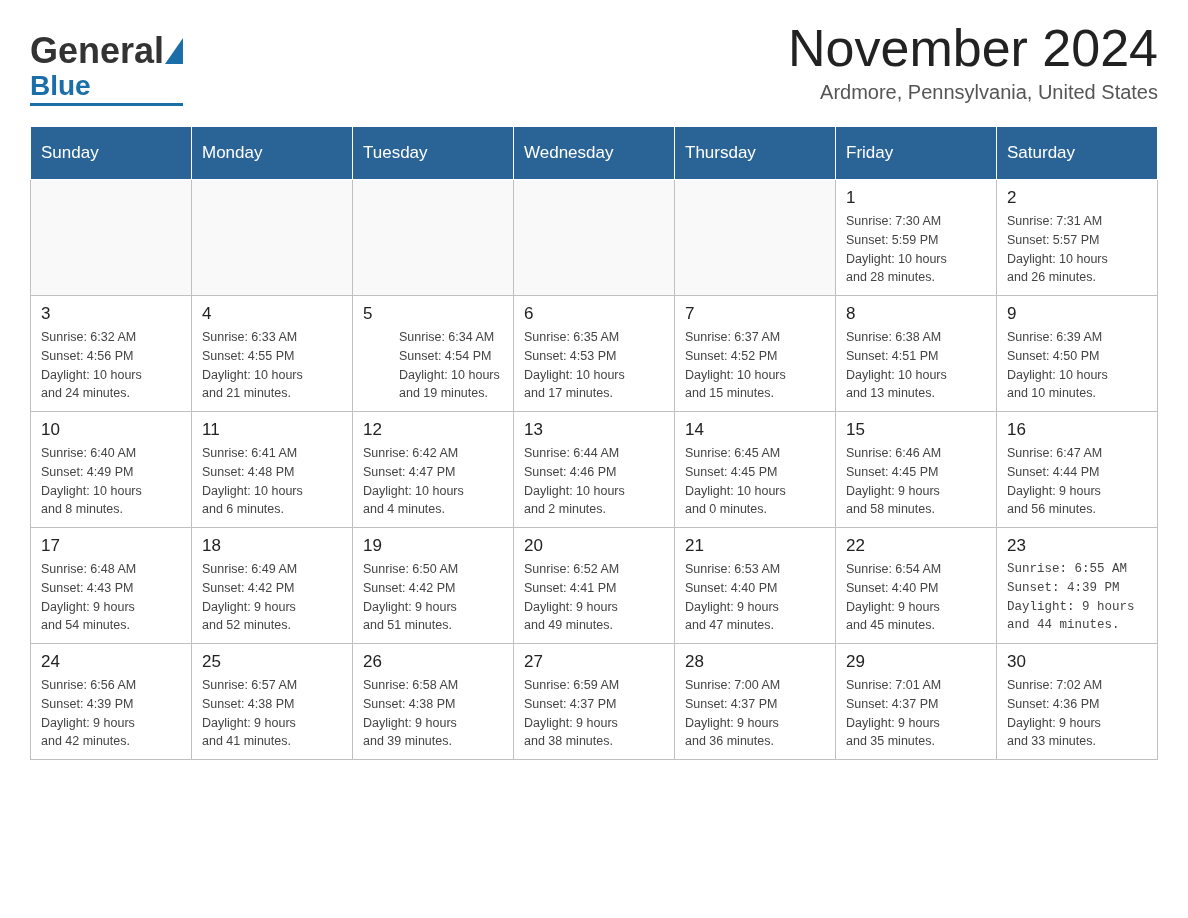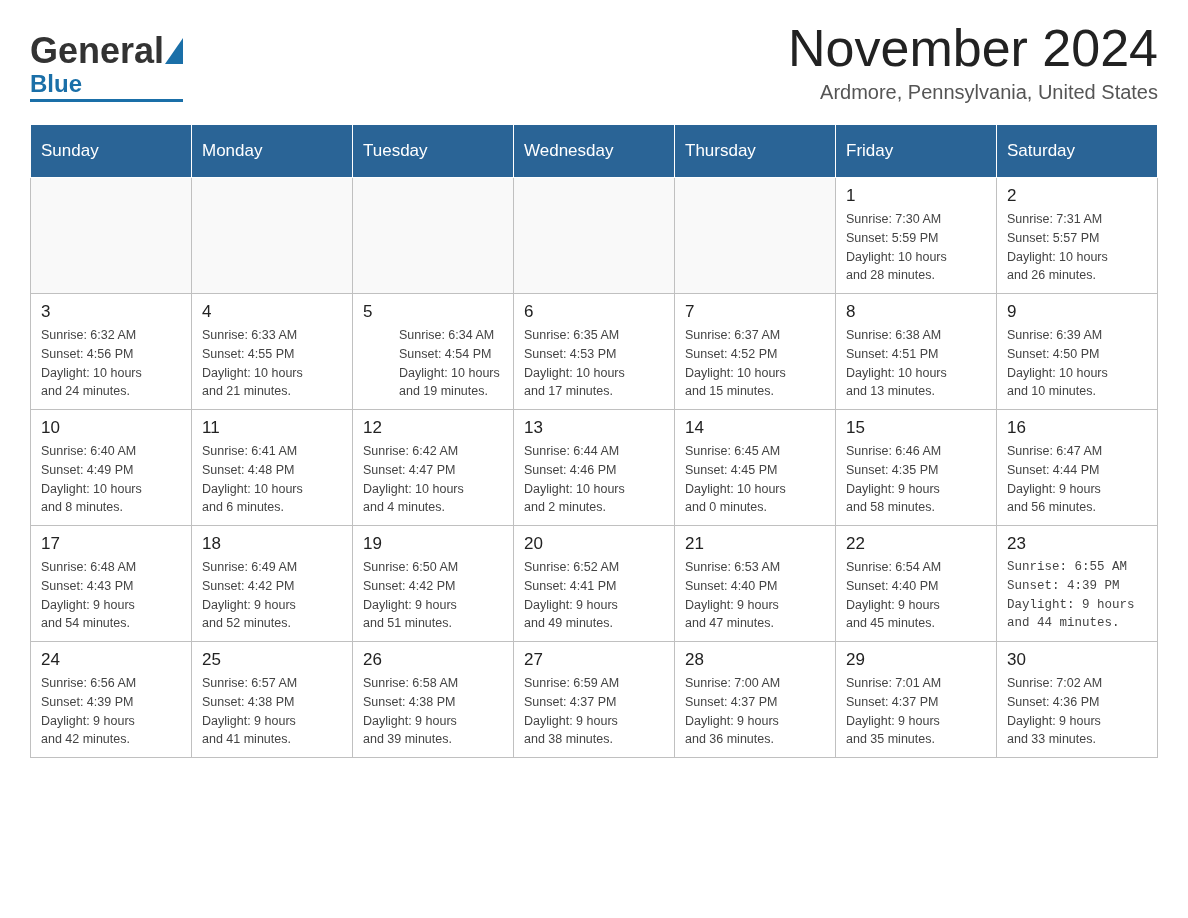--- a/index.html
+++ b/index.html
@@ -89,21 +89,21 @@
       border-style: solid;
       border-width: 0 0 26px 18px;
       border-color: transparent transparent #1a6fa8 transparent;
       margin-left: 1px;
     }
     .logo-row2 {
       margin-left: 0;
       margin-top: -2px;
     }
     .logo-text-blue {
-      font-size: 24px;
+      font-size: 28px;
       font-weight: bold;
       color: #1a6fa8;
     }
     .logo-underbar {
       display: block;
       height: 3px;
       background: #1a6fa8;
       margin-top: 1px;
     }
   </style>
@@ -244,21 +244,21 @@
         <td>
           <span class="day-number">14</span>
           <div class="day-info" style="white-space: pre-line;">Sunrise: 6:45 AM
 Sunset: 4:45 PM
 Daylight: 10 hours
 and 0 minutes.</div>
         </td>
         <td>
           <span class="day-number">15</span>
           <div class="day-info" style="white-space: pre-line;">Sunrise: 6:46 AM
-Sunset: 4:35 PM
+Sunset: 4:45 PM
 Daylight: 9 hours
 and 58 minutes.</div>
         </td>
         <td>
           <span class="day-number">16</span>
           <div class="day-info" style="white-space: pre-line;">Sunrise: 6:47 AM
 Sunset: 4:44 PM
 Daylight: 9 hours
 and 56 minutes.</div>
         </td>

